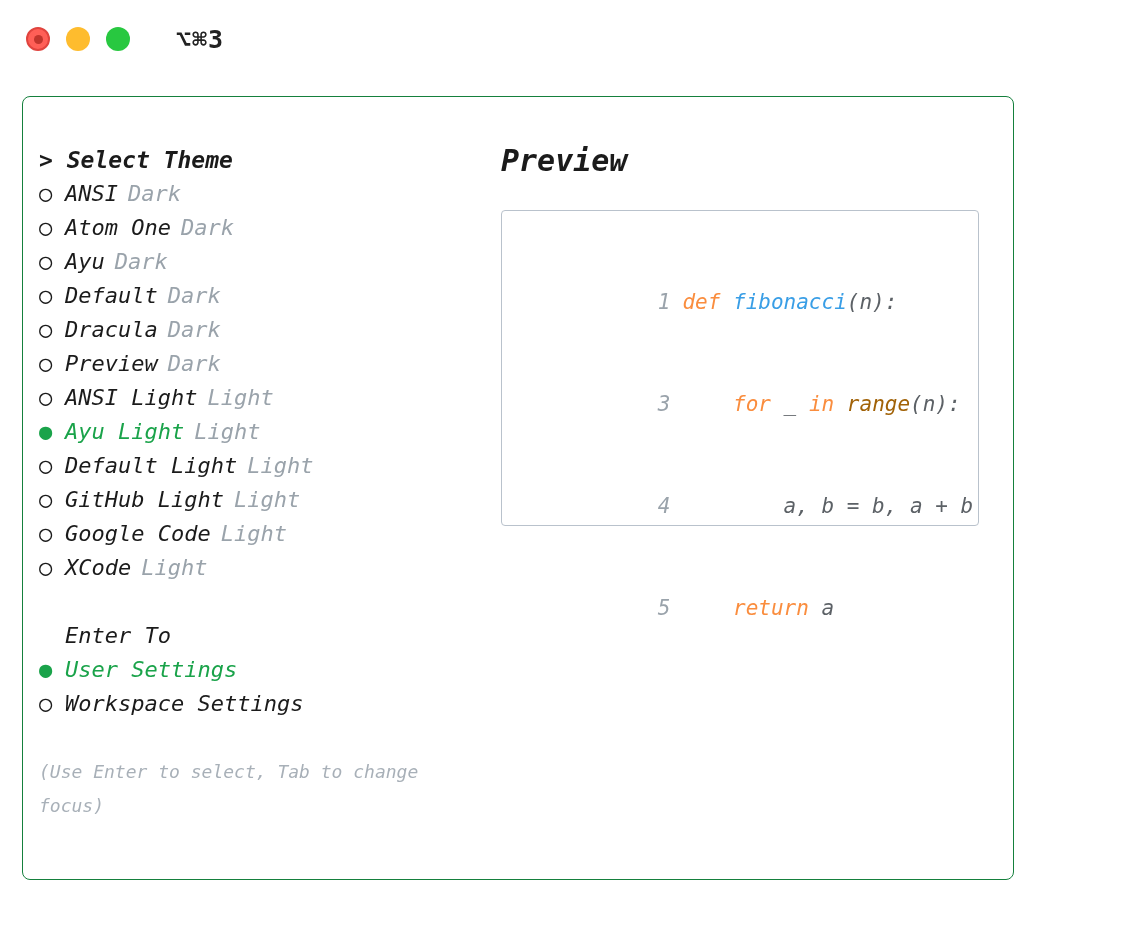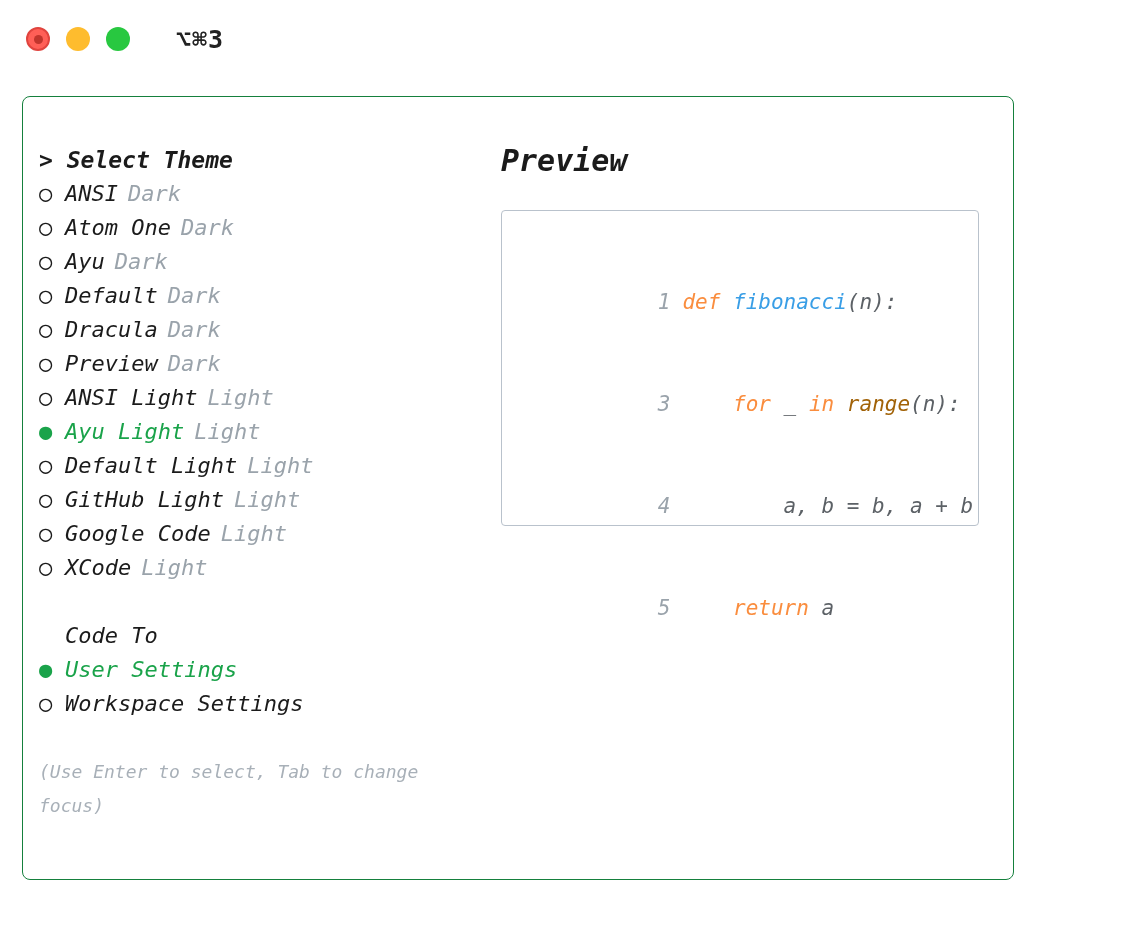--- a/index.html
+++ b/index.html
@@ -219,21 +219,21 @@
         <span class="variant">Light</span>
       </div>
       <div class="opt">
         <span class="bullet">○</span>
         <span class="opt-label">XCode</span>
         <span class="variant">Light</span>
       </div>
 
       <div class="spacer-lg"></div>
 
-      <div class="applyto-head">Code To</div>
+      <div class="applyto-head">Enter To</div>
 
       <div class="opt selected">
         <span class="bullet">●</span>
         <span class="opt-label">User Settings</span>
       </div>
       <div class="opt">
         <span class="bullet">○</span>
         <span class="opt-label">Workspace Settings</span>
       </div>
 

